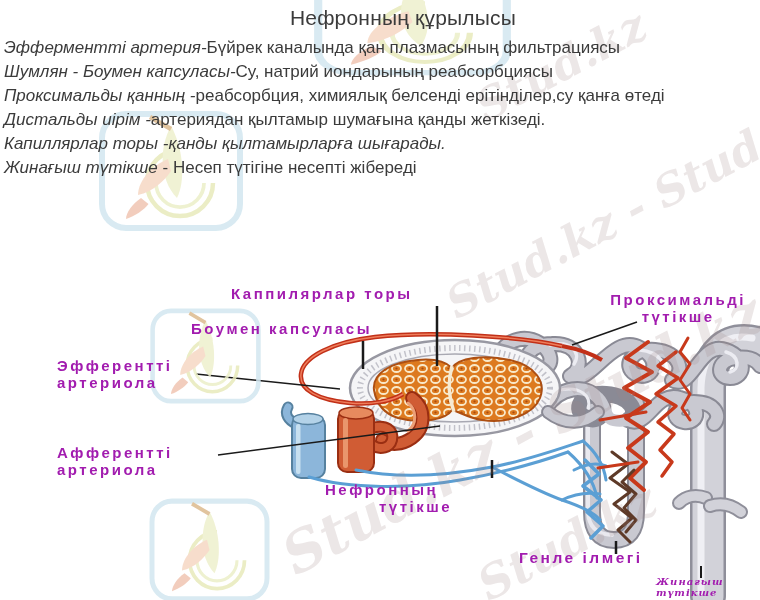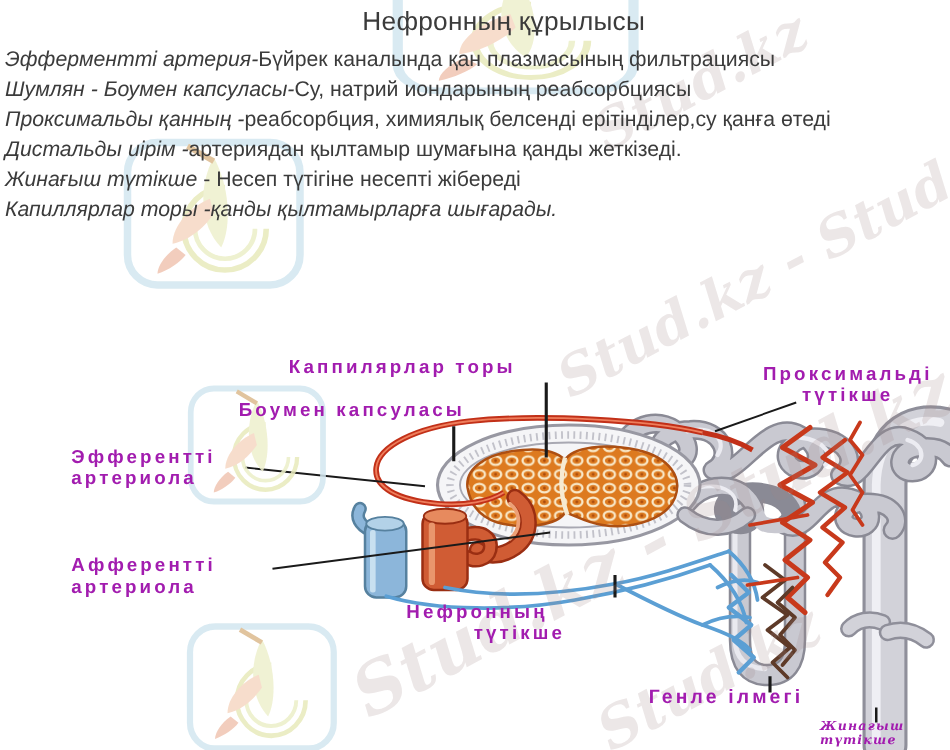--- a/index.html
+++ b/index.html
@@ -184,22 +184,22 @@
 </div>
 
 <div id="text-layer">
   <div class="page-title">Нефронның құрылысы</div>
 
   <div class="desc">
     <div class="line"><span class="lead">Эфферментті артерия-</span><span>Бүйрек каналында қан плазмасының фильтрациясы</span></div>
     <div class="line"><span class="lead">Шумлян - Боумен капсуласы-</span><span>Су, натрий иондарының реабсорбциясы</span></div>
     <div class="line"><span class="lead">Проксимальды қанның -</span><span>реабсорбция, химиялық белсенді ерітінділер,су  қанға өтеді</span></div>
     <div class="line"><span class="lead">Дистальды иірім -</span><span>артериядан қылтамыр шумағына қанды жеткізеді.</span></div>
+    <div class="line"><span class="lead">Капиллярлар торы -қанды қылтамырларға шығарады.</span><span></span></div>
     <div class="line"><span class="lead">Жинағыш түтікше</span><span> - Несеп түтігіне несепті жібереді</span></div>
-    <div class="line"><span class="lead">Капиллярлар торы -қанды қылтамырларға шығарады.</span><span></span></div>
   </div>
 
   <div class="dlabel" style="left:231px;top:285px">Каппилярлар торы</div>
   <div class="dlabel" style="left:191px;top:320px">Боумен капсуласы</div>
 
   <div class="dlabel" style="left:57px;top:357px">
     <div>Эфферентті</div>
     <div>артериола</div>
   </div>
 

